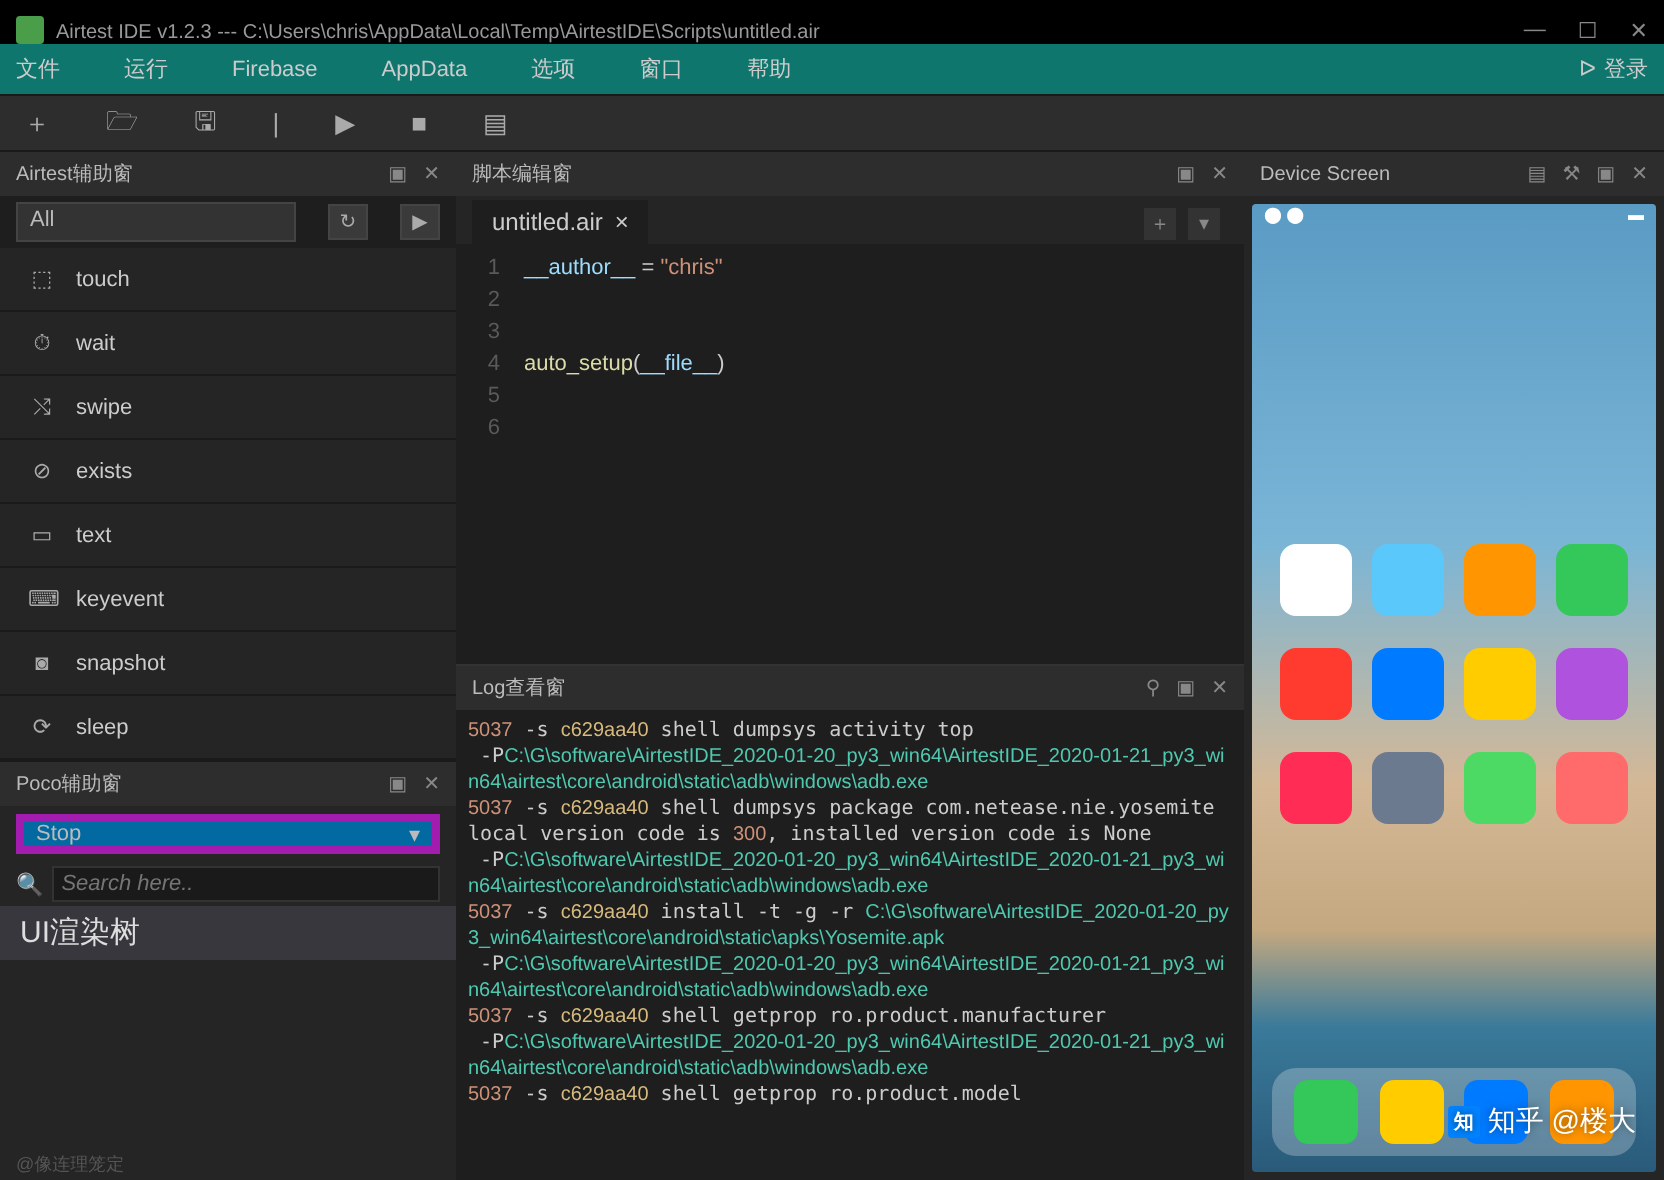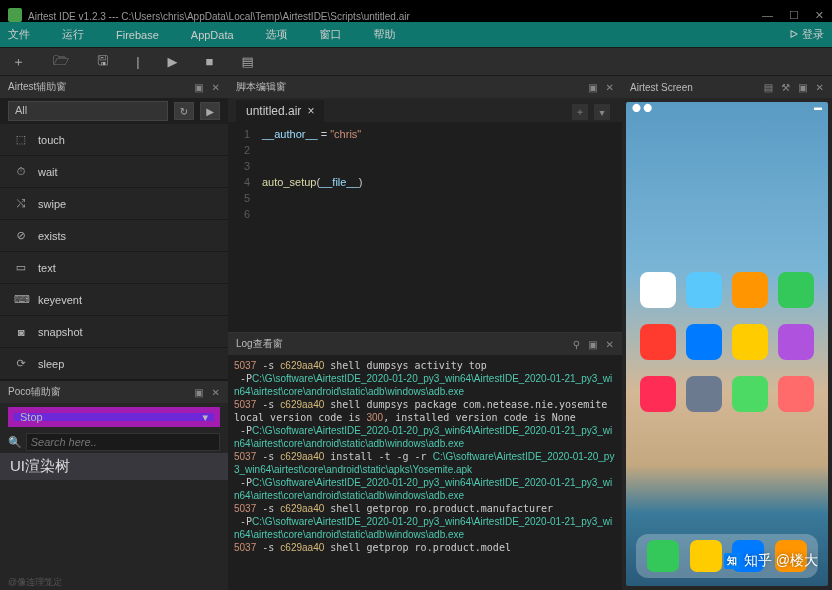--- a/index.html
+++ b/index.html
@@ -11,28 +11,28 @@
 .menubar{height:26px;background:#0f766e;display:flex;align-items:center;padding:0 8px;gap:32px;font-size:11px;color:#ccc;border-bottom:1px solid #1a1a1a}
 .menubar span{cursor:pointer}
 .login-btn{margin-left:auto;display:flex;align-items:center;gap:4px;cursor:pointer}
 .toolbar{height:28px;background:#2d2d2d;display:flex;align-items:center;padding:0 12px;gap:28px;border-bottom:1px solid #1a1a1a}
 .toolbar span{color:#aaa;cursor:pointer;font-size:13px}
 .main{display:flex;height:514px}
 .left-col{width:228px;display:flex;flex-direction:column;background:#252525}
 .panel-hdr{height:22px;background:#2d2d2d;display:flex;align-items:center;padding:0 8px;font-size:10px;color:#bbb}
 .panel-ctrls{margin-left:auto;display:flex;gap:8px;color:#888;font-size:10px}
 .panel-ctrls span{cursor:pointer}
-.filter-row{height:26px;display:flex;align-items:center;padding:0 8px;gap:6px;background:#1e1e1e}
+.filter-row{height:26px;display:flex;align-items:center;padding:0 8px;gap:16px;background:#1e1e1e}
 .filter-sel{flex:1;background:#333;border:1px solid #444;color:#bbb;padding:2px 6px;font-size:11px;height:20px}
 .filter-btn{width:20px;height:18px;background:#3a3a3a;border:1px solid #444;display:flex;align-items:center;justify-content:center;color:#aaa;cursor:pointer;font-size:10px}
 .assist-list{flex:0 0 auto}
 .assist-item{height:32px;display:flex;align-items:center;padding:0 14px;gap:10px;color:#ccc;cursor:pointer;border-bottom:1px solid #1a1a1a;font-size:11px}
 .assist-icon{width:14px;text-align:center;color:#aaa;font-size:11px}
 .poco-panel{border-top:1px solid #1a1a1a;flex:1;display:flex;flex-direction:column;min-height:0}
-.poco-stop{margin:4px 8px;background:#6d28d9;border:6px solid #a21caf;color:#bbb;padding:2px 6px;font-size:11px;height:20px;display:flex;align-items:center;justify-content:space-between}
+.poco-stop{margin:4px 8px;background:#0369a1;border:4px solid #a21caf;color:#bbb;padding:2px 6px;font-size:11px;height:20px;display:flex;align-items:center;justify-content:space-between}
 .search-row{margin:2px 8px;display:flex;align-items:center;gap:4px}
 .search-inp{flex:1;background:#1a1a1a;border:1px solid #333;color:#888;padding:2px 4px;font-size:11px;font-style:italic}
 .tree-item{padding:4px 10px;background:#37373d;color:#ddd;font-size:15px;cursor:pointer}
 .center-col{flex:1;display:flex;flex-direction:column;background:#bef264;min-width:0}
 .tab-row{height:24px;display:flex;align-items:flex-end;padding:0 8px;background:#252525}
 .tab{background:#1e1e1e;padding:4px 10px;display:flex;align-items:center;gap:6px;color:#ccc;font-size:12px;cursor:pointer}
 .tab-ctrls{margin-left:auto;display:flex;gap:6px;color:#888;padding:2px 4px}
 .tab-ctrls span{background:#333;width:16px;height:16px;display:flex;align-items:center;justify-content:center;cursor:pointer;font-size:10px}
 .editor{flex:1;background:#1e1e1e;display:flex;font-family:Consolas,monospace;font-size:11px;overflow:hidden}
 .gutter{width:28px;background:#1e1e1e;color:#5a5a5a;text-align:right;padding:4px 6px 0 0;line-height:16px}
@@ -193,21 +193,21 @@
             <span>▣</span>
             <span>✕</span>
           </div>
       </div>
       <div class="log-body" id="log-body"><span class="lg-num">5037</span> -s <span class="lg-hash">c629aa40</span> shell dumpsys activity top<br> -P<span class="lg-path">C:\G\software\AirtestIDE_2020-01-20_py3_win64\AirtestIDE_2020-01-21_py3_win64\airtest\core\android\static\adb\windows\adb.exe</span><br><span class="lg-num">5037</span> -s <span class="lg-hash">c629aa40</span> shell dumpsys package com.netease.nie.yosemite<br>local version code is <span class="lg-num">300</span>, installed version code is None<br> -P<span class="lg-path">C:\G\software\AirtestIDE_2020-01-20_py3_win64\AirtestIDE_2020-01-21_py3_win64\airtest\core\android\static\adb\windows\adb.exe</span><br><span class="lg-num">5037</span> -s <span class="lg-hash">c629aa40</span> install -t -g -r <span class="lg-path">C:\G\software\AirtestIDE_2020-01-20_py3_win64\airtest\core\android\static\apks\Yosemite.apk</span><br> -P<span class="lg-path">C:\G\software\AirtestIDE_2020-01-20_py3_win64\AirtestIDE_2020-01-21_py3_win64\airtest\core\android\static\adb\windows\adb.exe</span><br><span class="lg-num">5037</span> -s <span class="lg-hash">c629aa40</span> shell getprop ro.product.manufacturer<br> -P<span class="lg-path">C:\G\software\AirtestIDE_2020-01-20_py3_win64\AirtestIDE_2020-01-21_py3_win64\airtest\core\android\static\adb\windows\adb.exe</span><br><span class="lg-num">5037</span> -s <span class="lg-hash">c629aa40</span> shell getprop ro.product.model</div>
     </div>
   </div>
 
   <div class="right-col">
     <div class="panel-hdr">
-      <span>Airtest Screen</span>
+      <span>Device Screen</span>
       <div class="panel-ctrls">
           <span>▤</span>
           <span>⚒</span>
           <span>▣</span>
           <span>✕</span>
         </div>
     </div>
     <div class="device-view">
       <div class="status-bar">
         <span>⬤ ⬤</span>

